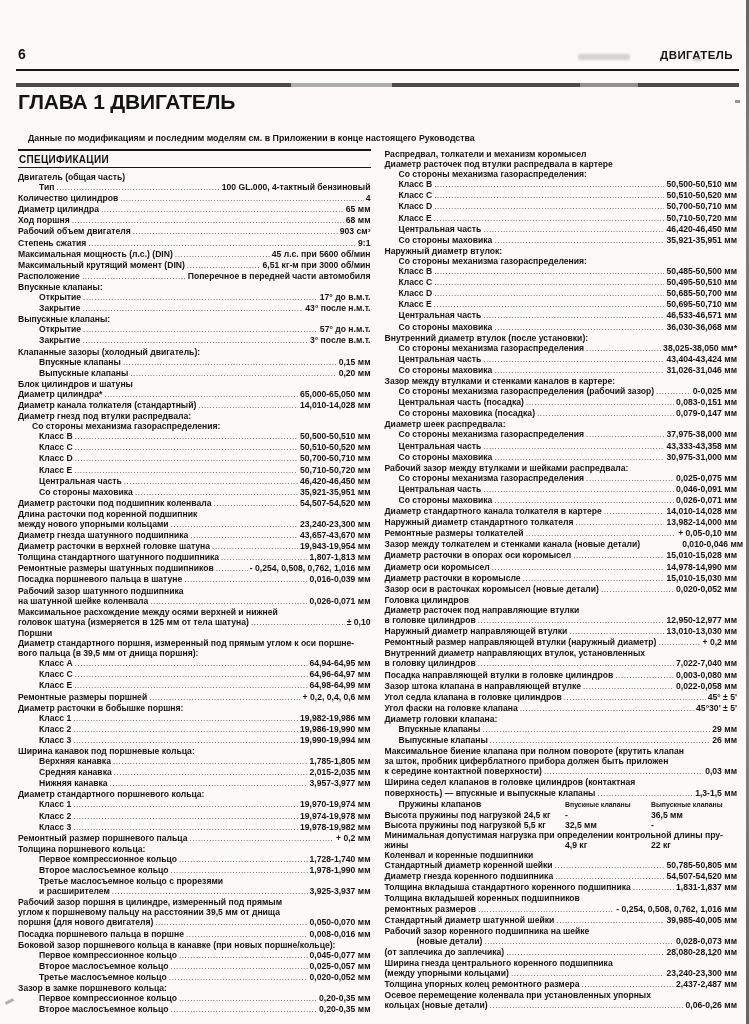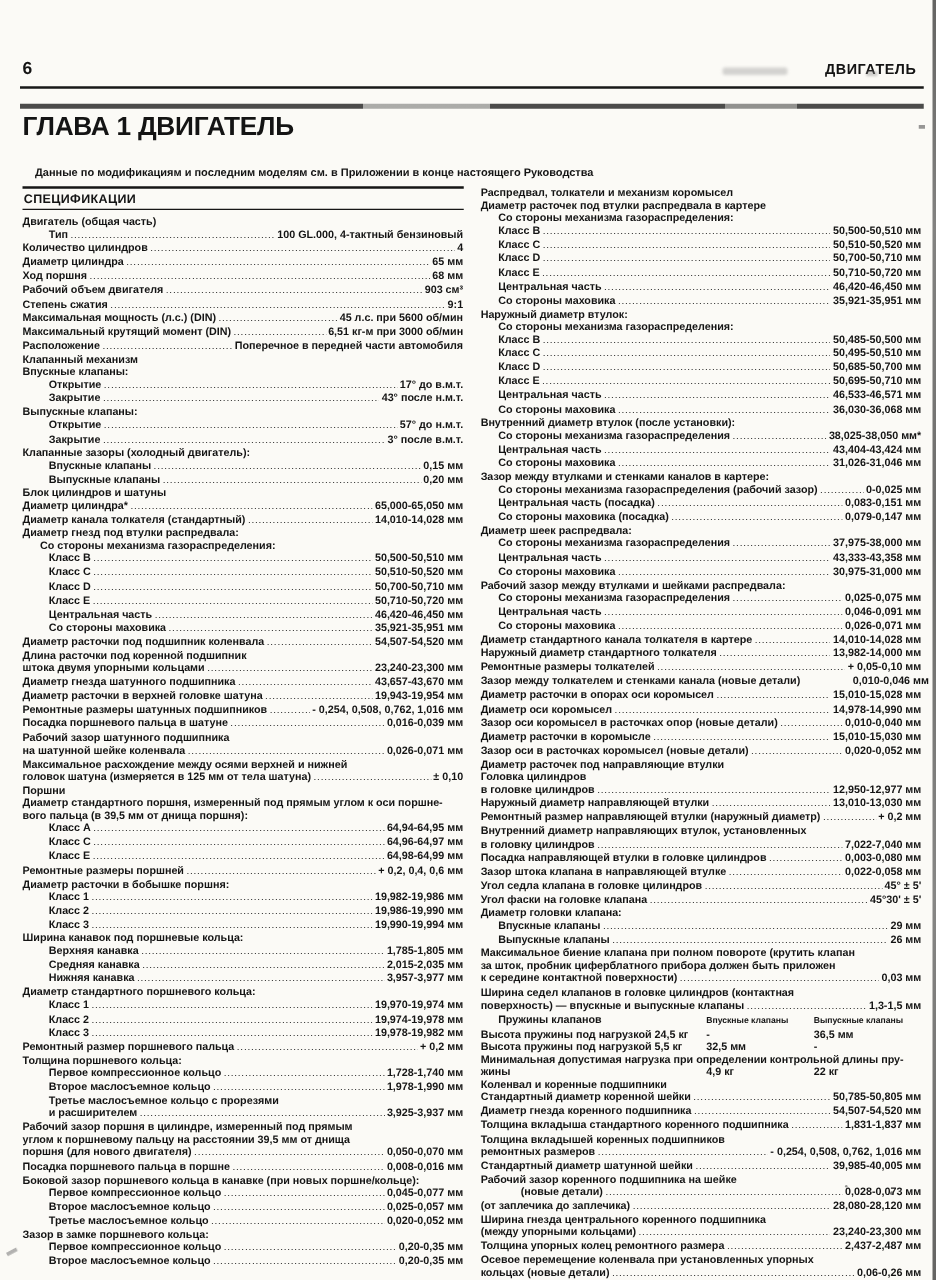--- a/index.html
+++ b/index.html
@@ -98,21 +98,20 @@
           <div class="row i" style="padding-left: 0px;">
             <span class="lbl">Максимальный крутящий момент (DIN)</span>
             <span class="dots"></span>
             <span class="val">6,51 кг-м при 3000 об/мин</span>
           </div>
           <div class="row i" style="padding-left: 0px;">
             <span class="lbl">Расположение</span>
             <span class="dots"></span>
             <span class="val">Поперечное в передней части автомобиля</span>
           </div>
-          <div class="row h">Клапанный механизм</div>
           <div class="row s" style="padding-left: 0px;">Впускные клапаны:</div>
           <div class="row i" style="padding-left: 21px;">
             <span class="lbl">Открытие</span>
             <span class="dots"></span>
             <span class="val">17° до в.м.т.</span>
           </div>
           <div class="row i" style="padding-left: 21px;">
             <span class="lbl">Закрытие</span>
             <span class="dots"></span>
             <span class="val">43° после н.м.т.</span>
@@ -182,33 +181,38 @@
             <span class="dots"></span>
             <span class="val">35,921-35,951 мм</span>
           </div>
           <div class="row i" style="padding-left: 0px;">
             <span class="lbl">Диаметр расточки под подшипник коленвала</span>
             <span class="dots"></span>
             <span class="val">54,507-54,520 мм</span>
           </div>
           <div class="row t" style="padding-left: 0px;">Длина расточки под коренной подшипник</div>
           <div class="row i" style="padding-left: 0px;">
-            <span class="lbl">штока двумя упорными кольцами</span>
+            <span class="lbl">между нового упорными кольцами</span>
             <span class="dots"></span>
             <span class="val">23,240-23,300 мм</span>
           </div>
           <div class="row i" style="padding-left: 0px;">
             <span class="lbl">Диаметр гнезда шатунного подшипника</span>
             <span class="dots"></span>
             <span class="val">43,657-43,670 мм</span>
           </div>
           <div class="row i" style="padding-left: 0px;">
             <span class="lbl">Диаметр расточки в верхней головке шатуна</span>
             <span class="dots"></span>
             <span class="val">19,943-19,954 мм</span>
+          </div>
+          <div class="row i" style="padding-left: 0px;">
+            <span class="lbl">Толщина стандартного шатунного подшипника</span>
+            <span class="dots"></span>
+            <span class="val">1,807-1,813 мм</span>
           </div>
           <div class="row i" style="padding-left: 0px;">
             <span class="lbl">Ремонтные размеры шатунных подшипников</span>
             <span class="dots"></span>
             <span class="val">- 0,254, 0,508, 0,762, 1,016 мм</span>
           </div>
           <div class="row i" style="padding-left: 0px;">
             <span class="lbl">Посадка поршневого пальца в шатуне</span>
             <span class="dots"></span>
             <span class="val">0,016-0,039 мм</span>
@@ -514,36 +518,31 @@
             <span class="lbl">Диаметр расточки в опорах оси коромысел</span>
             <span class="dots"></span>
             <span class="val">15,010-15,028 мм</span>
           </div>
           <div class="row i" style="padding-left: 0px;">
             <span class="lbl">Диаметр оси коромысел</span>
             <span class="dots"></span>
             <span class="val">14,978-14,990 мм</span>
           </div>
           <div class="row i" style="padding-left: 0px;">
-            <span class="lbl">Зазор оси коромысел в расточках опор (новые детали)</span>
-            <span class="dots"></span>
-            <span class="val">0,010-0,040 мм</span>
-          </div>
-          <div class="row i" style="padding-left: 0px;">
             <span class="lbl">Диаметр расточки в коромысле</span>
             <span class="dots"></span>
             <span class="val">15,010-15,030 мм</span>
           </div>
           <div class="row i" style="padding-left: 0px;">
             <span class="lbl">Зазор оси в расточках коромысел (новые детали)</span>
             <span class="dots"></span>
             <span class="val">0,020-0,052 мм</span>
           </div>
+          <div class="row h">Головка цилиндров</div>
           <div class="row t" style="padding-left: 0px;">Диаметр расточек под направляющие втулки</div>
-          <div class="row h">Головка цилиндров</div>
           <div class="row i" style="padding-left: 0px;">
             <span class="lbl">в головке цилиндров</span>
             <span class="dots"></span>
             <span class="val">12,950-12,977 мм</span>
           </div>
           <div class="row i" style="padding-left: 0px;">
             <span class="lbl">Наружный диаметр направляющей втулки</span>
             <span class="dots"></span>
             <span class="val">13,010-13,030 мм</span>
           </div>

